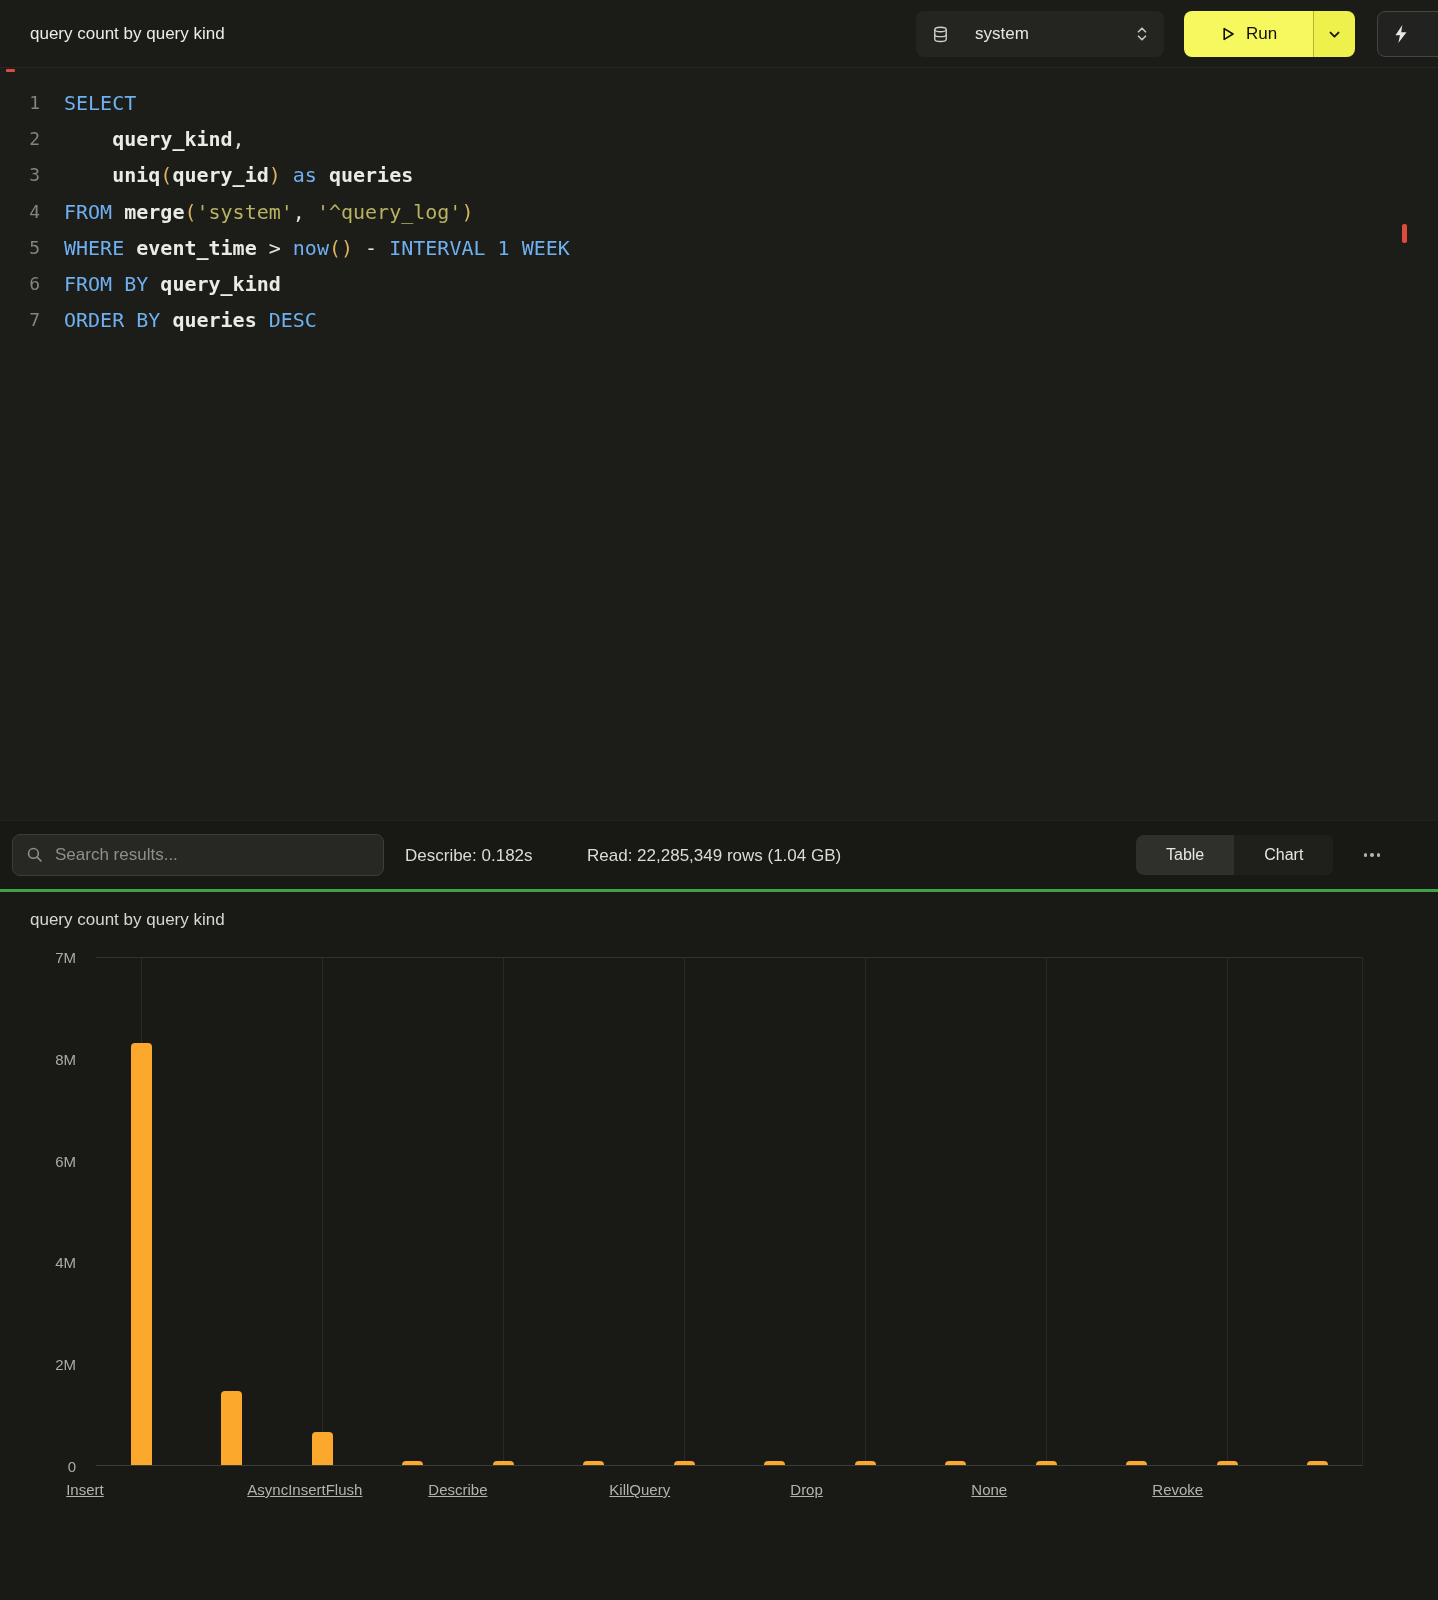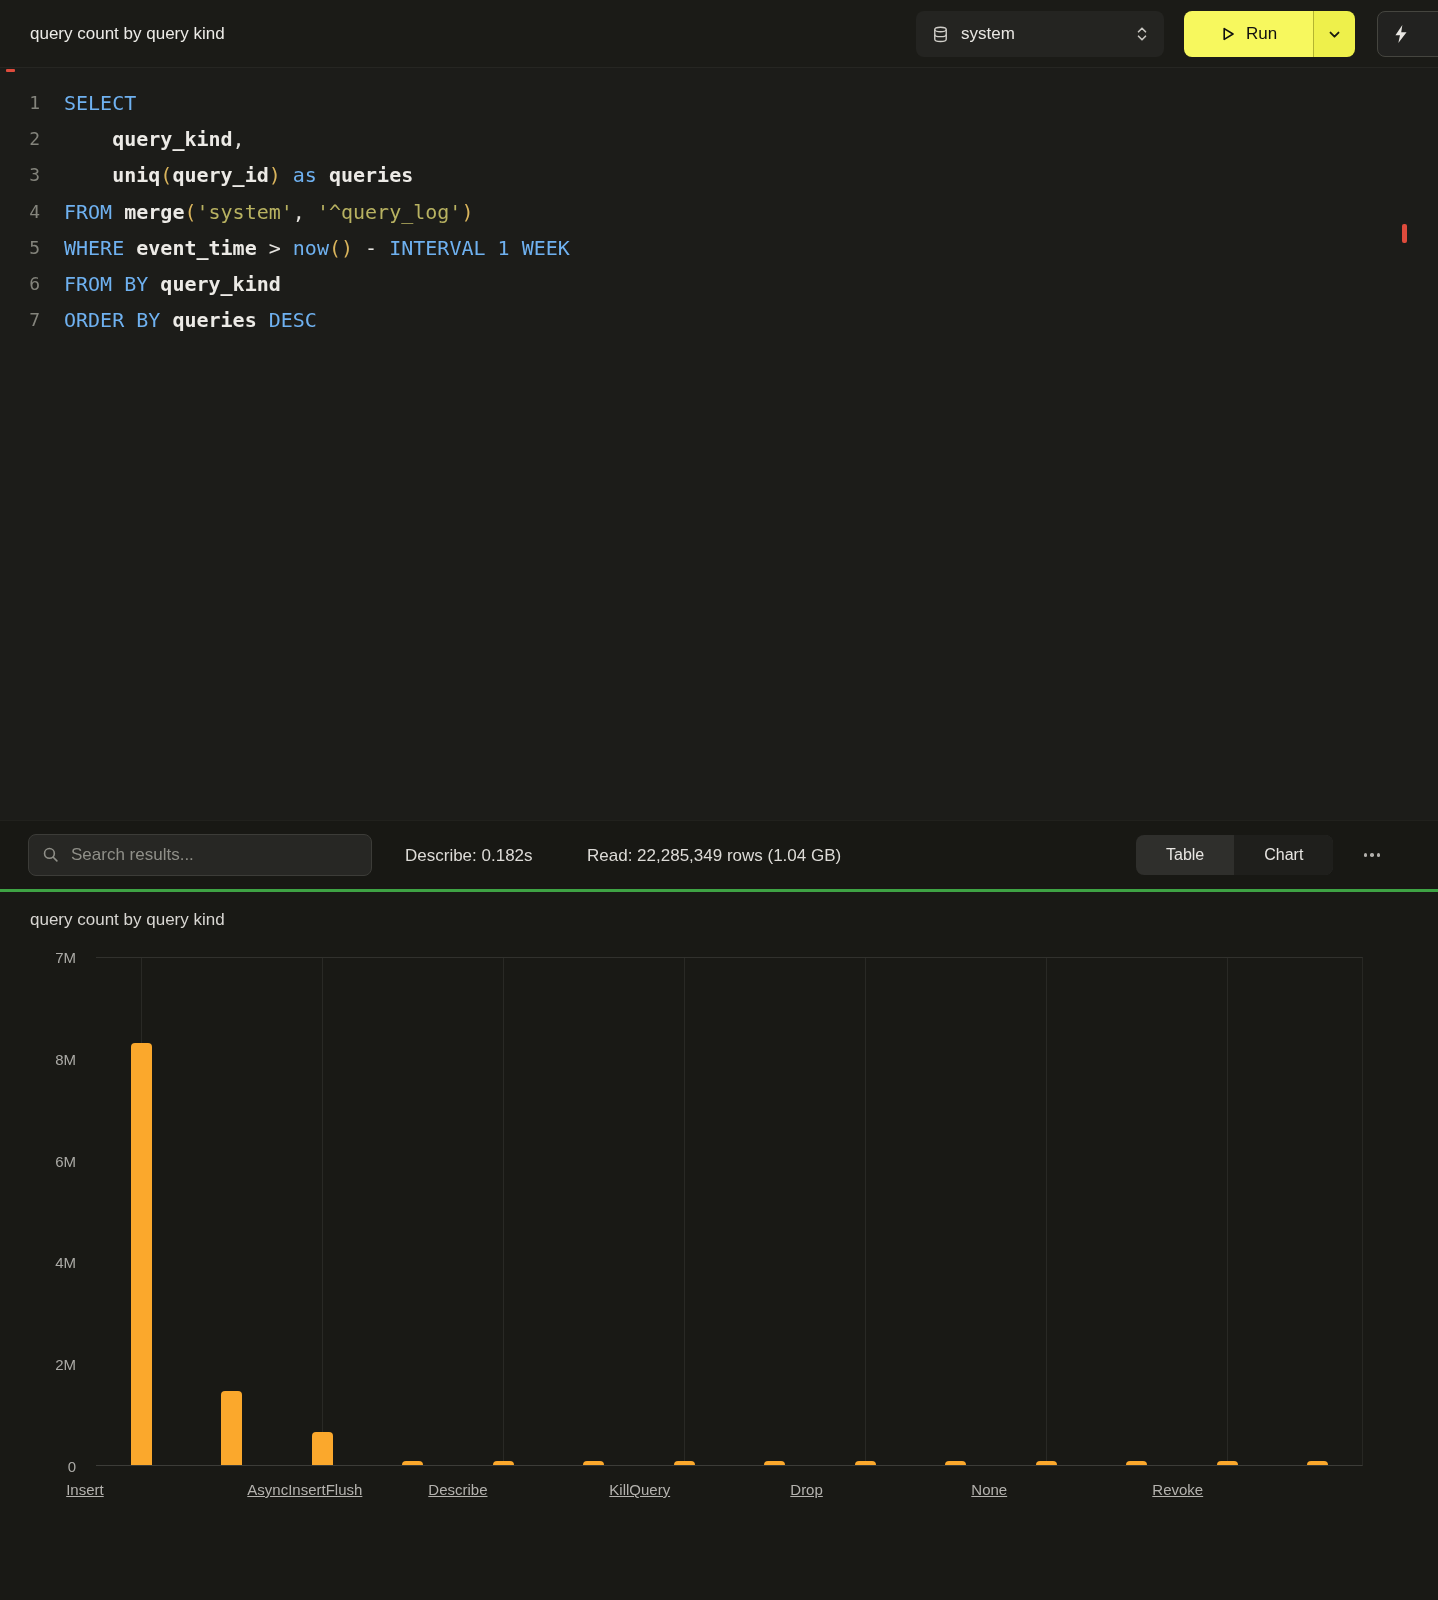--- a/index.html
+++ b/index.html
@@ -7,21 +7,21 @@
   .page {
     position:relative; width:1438px; height:1600px; overflow:hidden;
     background:#4d7c0f; font-family:"Liberation Sans", sans-serif; color:#e8e6e2;
   }
   
   .topbar { position:relative; height:68px; background:#1b1b17; border-bottom:1px solid rgba(255,255,255,0.05); }
   .q-title { position:absolute; left:30px; top:0; line-height:68px; font-size:17px; color:#ecebe7; }
   .db-select {
     position:absolute; left:916px; top:11px; width:248px; height:46px;
     background:#242421; border:none; border-radius:8px; cursor:pointer;
-    display:flex; align-items:center; padding:0 16px; gap:12px; color:#e8e6e2;
+    display:flex; align-items:center; padding:0 16px; gap:26px; color:#e8e6e2;
     font-family:"Liberation Sans", sans-serif; font-size:17px;
   }
   .db-select .spacer { flex:1; }
   .run-group { position:absolute; left:1184px; top:11px; width:171px; height:46px; border-radius:8px; overflow:hidden; display:flex; }
   .run-main {
     flex:1; background:#f7f85e; border:none; cursor:pointer; color:#101010;
     display:flex; align-items:center; justify-content:center; gap:10px;
     font-family:"Liberation Sans", sans-serif; font-size:17px; font-weight:500;
   }
   .run-caret {
@@ -45,21 +45,21 @@
   .tok-id  { color:#eceae6; font-weight:700; }
   .tok-br  { color:#d9b45c; }
   .tok-str { color:#b8b261; }
   .tok-num { color:#6fb1f0; }
   .tok-op  { color:#e6e4e0; }
   .tok-pl  { color:#e6e4e0; }
   .red-mark-left  { position:absolute; left:6px; top:1px; width:9px; height:3px; background:#de4b3c; border-radius:1px; }
   .red-mark-right { position:absolute; left:1402px; top:156px; width:5px; height:19px; background:#de4b3c; border-radius:2px; }
   
   .results-bar { position:relative; height:69px; background:#181814; border-top:1px solid rgba(255,255,255,0.04); }
-  .search-wrap { position:absolute; left:28px; top:13px; width:344px; height:42px; }
+  .search-wrap { position:absolute; left:12px; top:13px; width:372px; height:42px; }
   .search-wrap svg { position:absolute; left:14px; top:12px; }
   .search-input {
     width:100%; height:100%; background:#272724; border:1px solid #3c3c38; border-radius:8px;
     color:#d0cec9; padding:0 14px 0 42px; font-family:"Liberation Sans", sans-serif; font-size:17px; outline:none;
   }
   .search-input::placeholder { color:#8f8f88; }
   .stat { position:absolute; top:0; line-height:69px; font-size:17px; color:#dddbd7; }
   .stat.elapsed { left:405px; }
   .stat.read    { left:587px; }
   .segmented {

